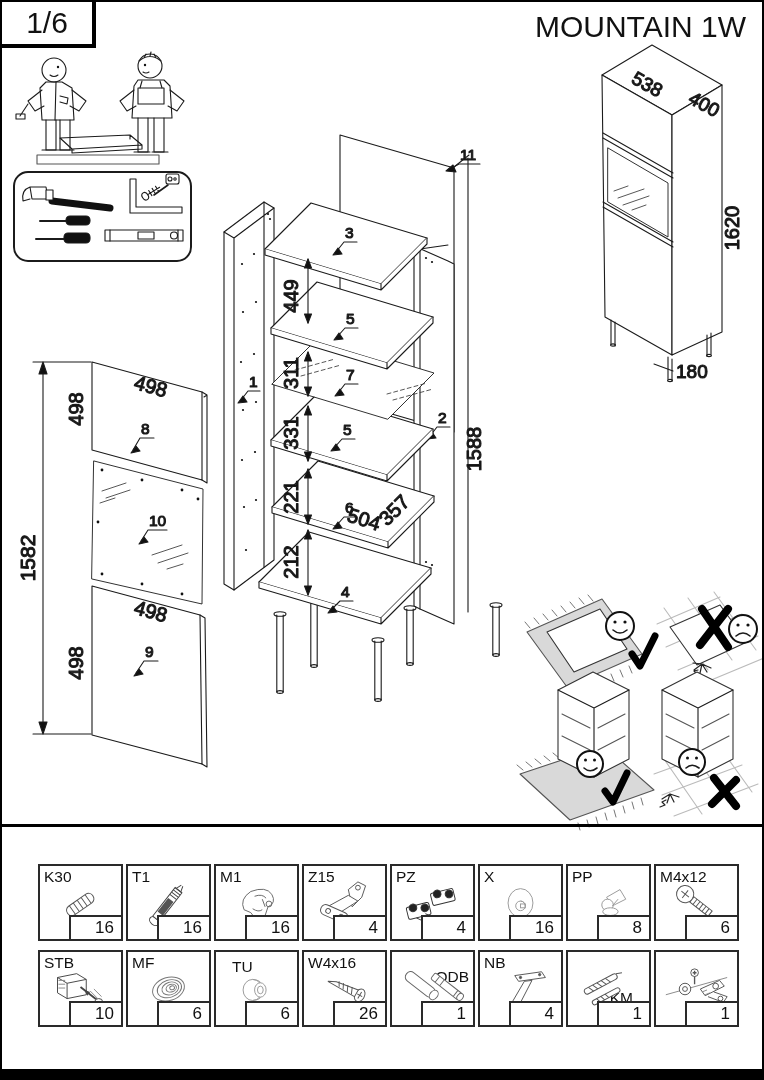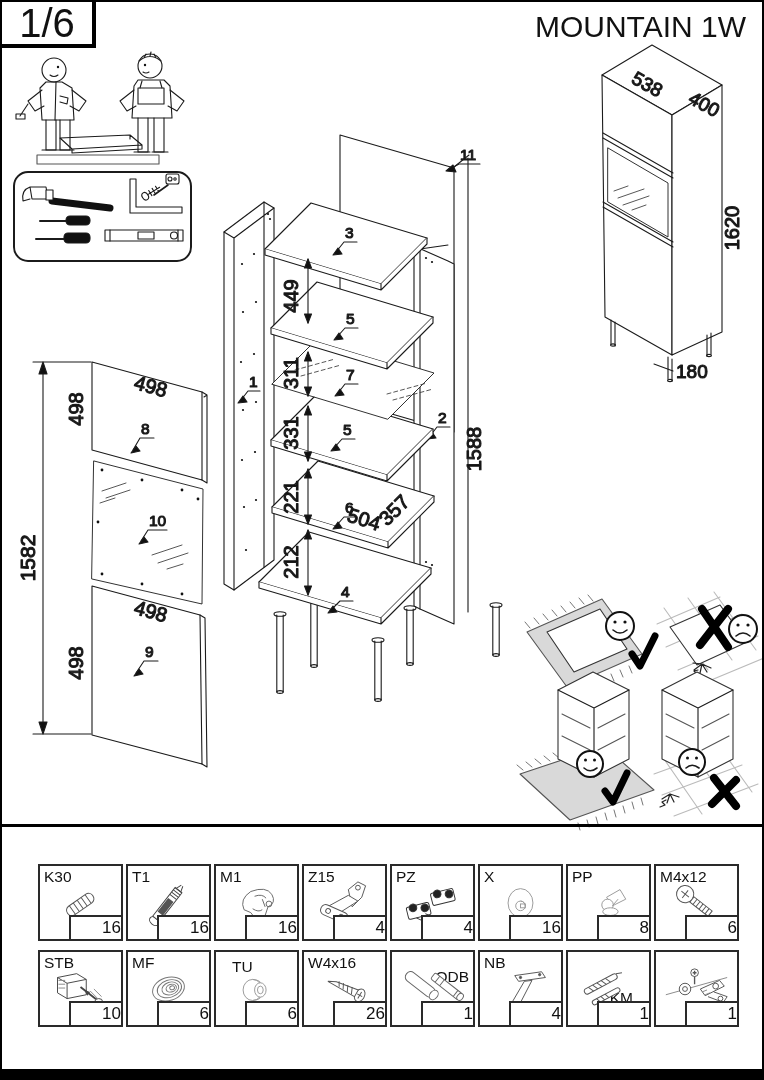--- a/index.html
+++ b/index.html
@@ -2,36 +2,36 @@
 <html><head>
 <meta charset="utf-8">
 <style>
   html,body{margin:0;padding:0;background:#888;}
   .page{position:relative;width:764px;height:1080px;background:#fff;
         font-family:"Liberation Sans",sans-serif;color:#111;overflow:hidden;
         border:2px solid #000;box-sizing:border-box;}
   .pageno{position:absolute;left:0px;top:0px;width:90px;height:42px;
           border-right:4px solid #000;border-bottom:4px solid #000;
           display:flex;align-items:center;justify-content:center;
-          font-size:40px;background:#fff;z-index:5;}
+          font-size:30px;background:#fff;z-index:5;}
   .title{position:absolute;right:16px;top:8px;font-size:30px;z-index:5;}
   .drawing{position:absolute;left:0;top:0;}
   .sep{position:absolute;left:0;right:0;top:822px;height:3px;background:#000;}
   .botbar{position:absolute;left:0;right:0;bottom:0;height:9px;background:#000;}
   .parts{position:absolute;left:36px;top:862px;display:grid;
          grid-template-columns:repeat(8,85px);grid-auto-rows:77px;gap:9px 3px;border-radius:13px;}
   .cell{position:relative;border:2px solid #2a2a2a;background:#fff;box-sizing:border-box;}
   .code{position:absolute;left:4px;top:2px;font-size:15.5px;}
   .code.tr{left:auto;right:4px;margin-top:14px;}
   .code.mr{top:50%;left:auto;right:16px;}
   .code.indent{left:16px;top:6px;}
   .qty{position:absolute;right:-2px;bottom:-2px;width:54px;height:26px;
        border:2px solid #2a2a2a;background:#fff;box-sizing:border-box;
        font-size:17px;display:flex;align-items:center;justify-content:flex-end;
-       }
+       padding-right:7px;}
   .icn{position:absolute;left:0;top:14px;width:100%;height:46px;}
   svg{display:block;}
   text{font-family:"Liberation Sans",sans-serif;fill:#111;}
 </style>
 </head>
 <body>
 
 <div class="page">
 
   <div class="pageno">1/6</div>

